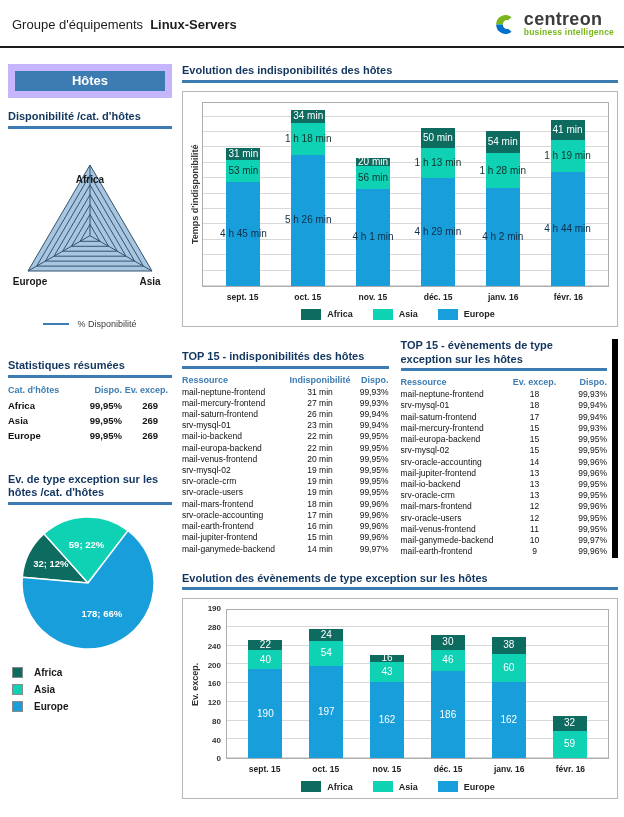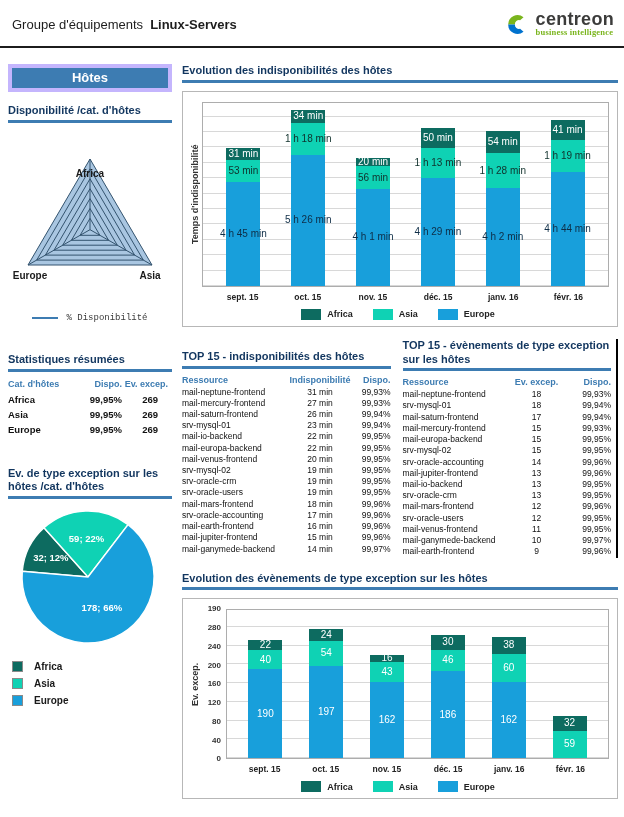--- a/index.html
+++ b/index.html
@@ -5,32 +5,32 @@
   *{margin:0;padding:0;box-sizing:border-box;}
   html,body{width:624px;height:817px;background:#fff;font-family:"Liberation Sans",sans-serif;}
   .page{width:624px;height:817px;overflow:hidden;position:relative;background:#fff;}
 
   
   .hdr{display:flex;justify-content:space-between;align-items:center;height:48px;padding:6px 10px 4px 12px;border-bottom:2px solid #1c1c1c;}
   .hdr-title{font-size:13px;color:#1d1d1d;}
   .hdr-title .bold{font-weight:bold;margin-left:7px;}
   .logo{display:flex;align-items:center;gap:5px;}
   .logo-txt .brand{font-size:18px;font-weight:bold;color:#3c3c3b;line-height:16px;letter-spacing:.3px;}
-  .logo-txt .tag{font-size:8.5px;color:#7ab51d;font-weight:bold;letter-spacing:.2px;font-family:Liberation Serif, serif;}
+  .logo-txt .tag{font-size:8.5px;color:#7ab51d;font-weight:bold;letter-spacing:.2px;}
 
   .content{display:flex;gap:10px;padding:10px 6px 0 8px;}
   aside{width:164px;flex:none;}
   main{flex:1;min-width:0;}
 
   
-  .banner{background:#3d7cb2;border:4px solid #c4b5fd;color:#fff;font-weight:bold;font-size:13px;text-align:center;padding:2px 0 3px;margin-top:6px;}
+  .banner{background:#3d7cb2;border:7px solid #c4b5fd;color:#fff;font-weight:bold;font-size:13px;text-align:center;padding:2px 0 3px;margin-top:6px;}
   .sec-title{font-size:11px;font-weight:bold;color:#12365f;border-bottom:3px solid #3d7cb2;padding-bottom:2px;line-height:1.25;}
   .side-sec1{margin-top:12px;}
   .radar-wrap{text-align:center;margin-top:10px;}
-  .radar-legend{display:flex;align-items:center;justify-content:center;gap:8px;margin-top:8px;font-family:Liberation Mono, monospace;}
+  .radar-legend{display:flex;align-items:center;justify-content:center;gap:8px;margin-top:8px;}
   .legend-line{width:26px;height:2px;background:#3d7cb2;}
   .radar-legend span{font-size:9px;color:#3a3a3a;}
 
   .stats{margin-top:30px;}
   .stats .thead,.stats .trow{display:grid;grid-template-columns:64px 50px 1fr;align-items:center;}
   .stats .thead{color:#3d7cb2;font-weight:bold;font-size:9px;margin:7px 0 3px;}
   .stats .trow{font-size:9.5px;font-weight:bold;color:#111;padding:2px 0;}
   .stats .a1{text-align:right;} .stats .a2{text-align:right;padding-right:14px;}
   .stats .thead .a2{padding-right:4px;}
 
@@ -56,21 +56,21 @@
   .seg span{font-size:10px;font-weight:normal;white-space:nowrap;line-height:1;}
   .xlabels{display:flex;padding:0 8px;margin-top:5px;}
   .xlabels span{flex:1;text-align:center;font-size:8.5px;font-weight:bold;color:#222;}
   .chart-legend{display:flex;justify-content:center;gap:20px;margin-top:7px;align-items:center;}
   .chart-legend .li{display:flex;align-items:center;font-size:9px;font-weight:bold;color:#222;}
   .chart-legend .sw{width:20px;height:11px;display:inline-block;margin-right:6px;}
 
   
   .tables{display:flex;gap:12px;margin-top:12px;}
   .tbl{flex:1;min-width:0;}
-  .tbl.t2x{border-right:2px solid #000000;padding-right:5px;}
+  .tbl.t2x{border-right:6px solid #000000;padding-right:5px;}
   .t1x .sec-title{margin-top:11px;}
   .tbl .thead,.tbl .trow{display:grid;align-items:center;}
   .t1x .thead,.t1x .trow{grid-template-columns:106px 64px 1fr;}
   .t2x .thead,.t2x .trow{grid-template-columns:110px 48px 1fr;}
   .tbl .thead{color:#3d7cb2;font-weight:bold;font-size:9px;margin:6px 0 2px;}
   .tbl .trow{font-size:8.5px;color:#111;line-height:1.32;}
   .tbl .ac{text-align:center;} .tbl .ar{text-align:right;}
   .tbl .thead .ac{text-align:center;} 
 
   .chart2-sec{margin-top:14px;}

